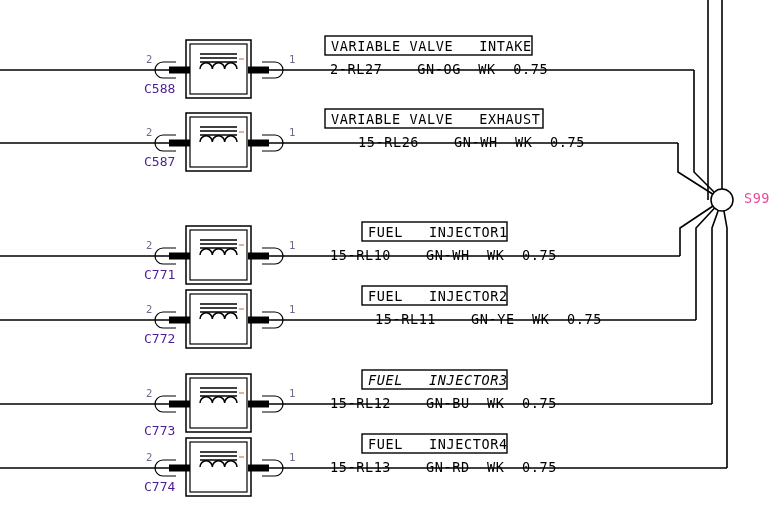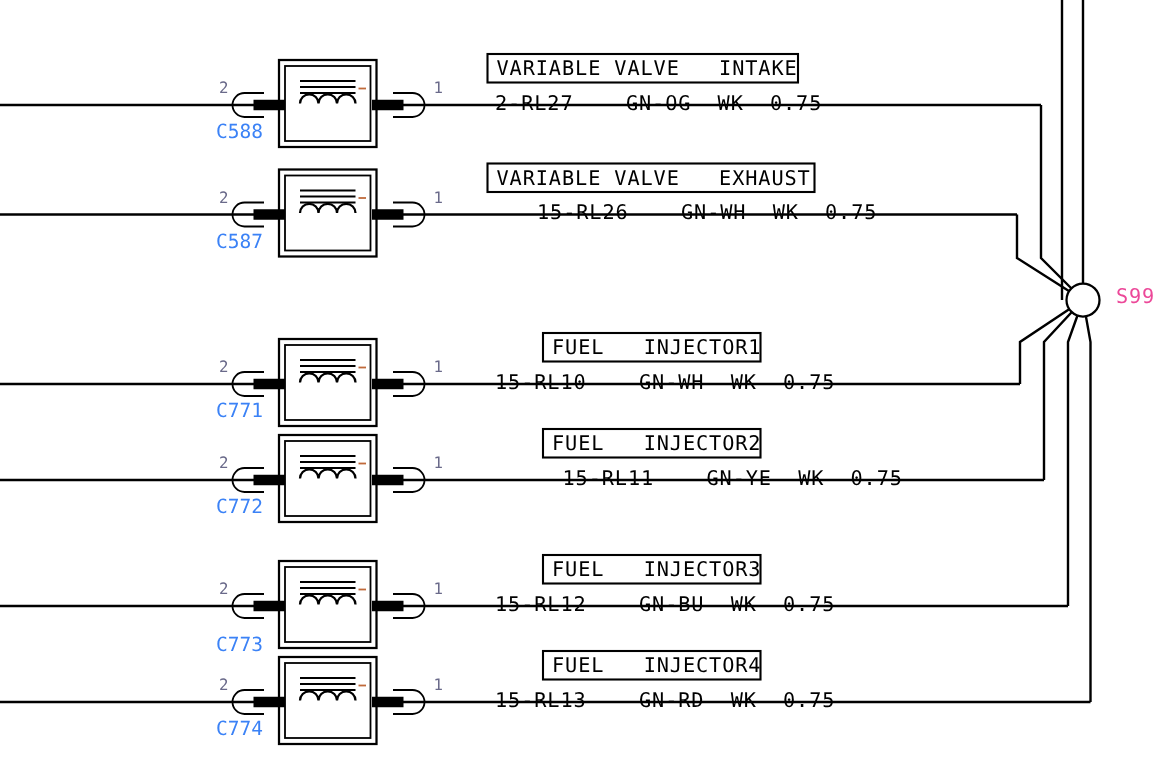--- a/index.html
+++ b/index.html
@@ -52,21 +52,21 @@
     font-size: 13.5px;
     letter-spacing: 0.6px;
     color: #000000;
   }
   .pin-num {
     font-size: 10.5px;
     color: #6a6a8a;
   }
   .conn-id {
     font-size: 13px;
-    color: #3b82f6;
+    color: #4c1d95;
   }
   .splice-id {
     font-size: 13.5px;
     color: #ec4899;
     letter-spacing: 0.5px;
   }
 </style>
 </head>
 <body>
 
@@ -184,21 +184,21 @@
       <div class="txt desc-text" style="left: 368px; top: 226px;">FUEL   INJECTOR1</div>
       <div class="txt spec-text" style="left: 330px; top: 249px;">15-RL10    GN-WH  WK  0.75</div>
       <div class="txt pin-num" style="left: 146px; top: 240px;">2</div>
       <div class="txt pin-num" style="left: 289px; top: 240px;">1</div>
       <div class="txt conn-id" style="left: 144px; top: 268px;">C771</div>
       <div class="txt desc-text" style="left: 368px; top: 290px;">FUEL   INJECTOR2</div>
       <div class="txt spec-text" style="left: 343px; top: 313px; margin-left: 32px;">15-RL11    GN-YE  WK  0.75</div>
       <div class="txt pin-num" style="left: 146px; top: 304px;">2</div>
       <div class="txt pin-num" style="left: 289px; top: 304px;">1</div>
       <div class="txt conn-id" style="left: 144px; top: 332px;">C772</div>
-      <div class="txt desc-text" style="left: 368px; top: 374px;">FUEL   INJECTOR3</div>
+      <div class="txt desc-text" style="left: 368px; top: 374px; font-style: italic;">FUEL   INJECTOR3</div>
       <div class="txt spec-text" style="left: 330px; top: 397px;">15-RL12    GN-BU  WK  0.75</div>
       <div class="txt pin-num" style="left: 146px; top: 388px;">2</div>
       <div class="txt pin-num" style="left: 289px; top: 388px;">1</div>
       <div class="txt conn-id" style="left: 144px; top: 424px;">C773</div>
       <div class="txt desc-text" style="left: 368px; top: 438px;">FUEL   INJECTOR4</div>
       <div class="txt spec-text" style="left: 330px; top: 461px;">15-RL13    GN-RD  WK  0.75</div>
       <div class="txt pin-num" style="left: 146px; top: 452px;">2</div>
       <div class="txt pin-num" style="left: 289px; top: 452px;">1</div>
       <div class="txt conn-id" style="left: 144px; top: 480px;">C774</div>
       <div class="txt splice-id" style="left: 744px; top: 192px;">S99</div>

